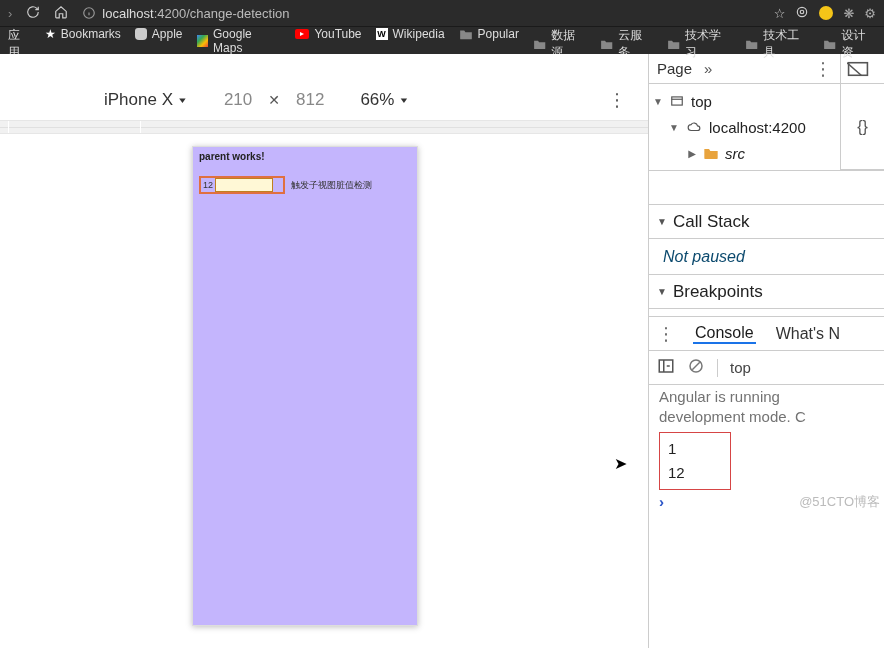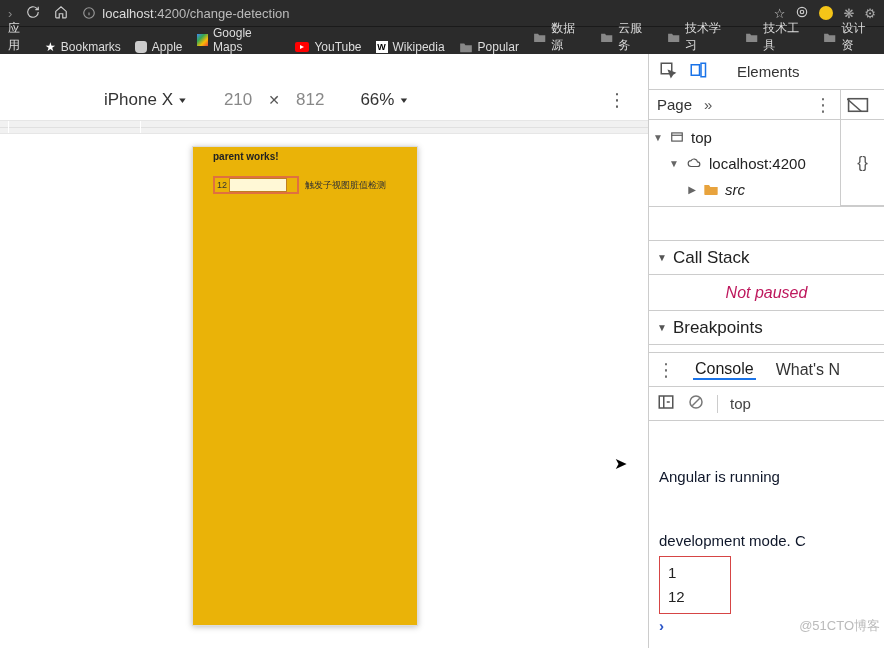--- a/index.html
+++ b/index.html
@@ -5,21 +5,21 @@
 * { margin: 0; padding: 0; box-sizing: border-box; font-family: -apple-system, BlinkMacSystemFont, "Segoe UI", Arial, sans-serif; }
 body { width: 884px; height: 648px; background: #fff; overflow: hidden; position: relative; }
 
 
 .browser-top { background: #2b2b2b; height: 26px; display: flex; align-items: center; padding: 0 8px; gap: 10px; color: #ccc; font-size: 13px; }
 .browser-top .nav-icons { display: flex; gap: 14px; align-items: center; }
 .browser-top .url-bar { display: flex; align-items: center; gap: 6px; color: #bbb; margin-left: 4px; }
 .browser-top .right-icons { margin-left: auto; display: flex; gap: 10px; align-items: center; }
 .browser-top svg { width: 14px; height: 14px; }
 
-.bookmarks-bar { background: #2b2b2b; height: 28px; display: flex; align-items: flex-end; padding: 0 8px; gap: 14px; color: #ddd; font-size: 12px; border-top: 1px solid #1a1a1a; }
+.bookmarks-bar { background: #2b2b2b; height: 28px; display: flex; align-items: flex-start; padding: 0 8px; gap: 14px; color: #ddd; font-size: 12px; border-top: 1px solid #1a1a1a; }
 .bookmarks-bar .bm-item { display: flex; align-items: center; gap: 5px; cursor: pointer; }
 .bookmarks-bar svg { width: 14px; height: 14px; }
 
 
 .main { display: flex; height: calc(100% - 54px); }
 .viewport-panel { flex: 0 0 648px; background: #fff; display: flex; flex-direction: column; position: relative; }
 .devtools { flex: 1; border-left: 1px solid #ccc; display: flex; flex-direction: column; overflow: hidden; min-width: 0; }
 
 
 .device-toolbar { height: 36px; display: flex; align-items: center; padding: 0 14px; background: #fff; margin-top: 28px; }
@@ -30,21 +30,21 @@
 .device-toolbar .kebab { margin-left: auto; margin-right: 8px; font-size: 18px; color: #555; }
 .triangle-down { display:inline-block; font-size: 11px; transform: scaleY(0.7); }
 
 
 .ruler-h { height: 14px; background: #f1f1f1; border-top: 1px solid #e6e6e6; border-bottom: 1px solid #e6e6e6; position: relative; margin-top: 2px; }
 .ruler-h::before { content:''; position:absolute; left:0; right:0; top:50%; border-top:1px solid #e0e0e0; }
 .ruler-h .tick { position:absolute; top:0; width:1px; height:100%; background:#fff; }
 
 
 .stage { flex: 1; background: #fff; position: relative; }
-.device-frame { position: absolute; left: 192px; top: 12px; width: 226px; height: 480px; background: #eab308; box-shadow: 0 1px 6px rgba(0,0,0,0.25); border: 1px solid #ddd; padding: 4px 20px; font-size: 10px; }
+.device-frame { position: absolute; left: 192px; top: 12px; width: 226px; height: 480px; background: #c4b5fd; box-shadow: 0 1px 6px rgba(0,0,0,0.25); border: 1px solid #ddd; padding: 4px 6px; font-size: 10px; }
 .device-frame .pw { font-weight: bold; color: #222; }
 .device-frame .row { display: flex; align-items: center; gap: 6px; margin-top: 14px; }
 .device-frame .input-outer { border: 2px solid #e07040; width: 86px; height: 18px; display:flex; align-items: center; padding:0; }
 .device-frame .input-inner { border: 1px solid #c08020; background: #fff8d6; height: 14px; margin: 0 10px 0 0; width: 62px; font-size: 9px; padding-left: 3px; color: #333; }
 .device-frame .input-idx { font-size: 9px; color: #333; padding: 0 2px; }
 .device-frame .btn-txt { font-size: 9px; color: #333; }
 
 
 .dt-top { height: 36px; border-bottom: 1px solid #ccc; display: flex; align-items: center; padding: 0 10px; gap: 12px; }
 .dt-top svg { width: 18px; height: 18px; }
@@ -63,32 +63,32 @@
 .tree .indent2 { padding-left: 38px; }
 .tree .tw { font-size: 10px; color: #666; width: 10px; text-align:center; }
 .folder-icon { width:16px; height:14px; }
 .file-icon { width:14px; height:16px; }
 
 .sources-right { flex: 1; display:flex; flex-direction: column; min-width: 0; }
 .sources-right .tabline { height: 30px; border-bottom: 1px solid #ccc; display:flex; align-items:center; padding: 0 6px; gap: 8px; }
 .sources-right .tabline svg { width: 22px; height: 18px; }
 .panel-hdr { height: 34px; border-bottom: 1px solid #ccc; display:flex; align-items:center; padding: 0 8px; font-size: 17px; color: #222; gap: 6px; }
 .panel-hdr .tw { font-size: 10px; color: #555; }
-.panel-body { height: 36px; border-bottom: 1px solid #ccc; display:flex; align-items:center; justify-content:center; padding: 0 14px; font-style: italic; color: #be185d; font-size: 16px; }
+.panel-body { height: 36px; border-bottom: 1px solid #ccc; display:flex; align-items:center; justify-content:flex-start; padding: 0 14px; font-style: italic; color: #0c4a6e; font-size: 16px; }
 
 
 .console-tabs { height: 34px; border-bottom: 1px solid #ccc; display:flex; align-items:center; padding: 0 8px; gap: 18px; font-size: 16px; color: #333; }
 .console-tabs .kebab3 { font-size: 18px; color:#666; }
 .console-tabs .ctab { padding: 0 2px; }
 .console-tabs .ctab.active { border-bottom: 2px solid #1a73e8; color: #1a1a1a; }
 .console-toolbar { height: 34px; border-bottom: 1px solid #ccc; display:flex; align-items:center; padding: 0 8px; gap: 12px; font-size: 15px; color: #444; }
 .console-toolbar .sep { width:1px; height: 18px; background: #ccc; }
 .console-toolbar svg { width: 18px; height: 18px; }
 .console-body { padding: 2px 10px 6px 10px; font-family: Menlo, Consolas, monospace; font-size: 15px; color: #222; line-height: 1.35; position: relative; }
-.console-body .faint { color: #0f172a; margin-top: 44px; }
+.console-body .faint { color: #737373; }
 .console-body .boxed { border: 1px solid #d64545; width: 72px; padding: 4px 8px; margin-top: 4px; }
 .console-body .boxed div { padding: 2px 0; }
 .console-body .prompt { color: #2a54c7; font-weight: bold; margin-top: 2px; }
 .watermark { position: absolute; right: 4px; bottom: 8px; color: #bbb; font-size: 13px; font-family: -apple-system, sans-serif; }
 
 .cursor { position: absolute; left: 614px; top: 454px; font-size: 16px; color: #000; pointer-events: none; }
 </style>
 </head>
 <body>
 
@@ -218,31 +218,20 @@
             <span class="input-idx">12</span>
             <div class="input-inner"></div>
           </div>
           <span class="btn-txt">触发子视图脏值检测</span>
         </div>
       </div>
     </div>
   </div>
 
   <div class="devtools">
-    <div class="dt-top">
-      <span><svg viewBox="0 0 24 24" fill="none" stroke="#555" stroke-width="2">
-            <rect x="3" y="3" width="14" height="14"></rect>
-            <path d="M13 13l8 3-3 2-2 3z" fill="#555"></path>
-          </svg></span>
-      <span><svg viewBox="0 0 24 24" fill="none" stroke="#1a73e8" stroke-width="2">
-            <rect x="3" y="5" width="11" height="14"></rect>
-            <rect x="16" y="3" width="6" height="18"></rect>
-          </svg></span>
-      <span class="elem-tab">Elements</span>
-    </div>
 
     <div class="sources-row">
       <div class="sources-nav">
         <div class="nav-tabs">
           <span>Page</span>
           <span class="dbl-arrow">»</span>
           <span class="kebab2">⋮</span>
         </div>
         <div class="tree">
           <div class="node">

